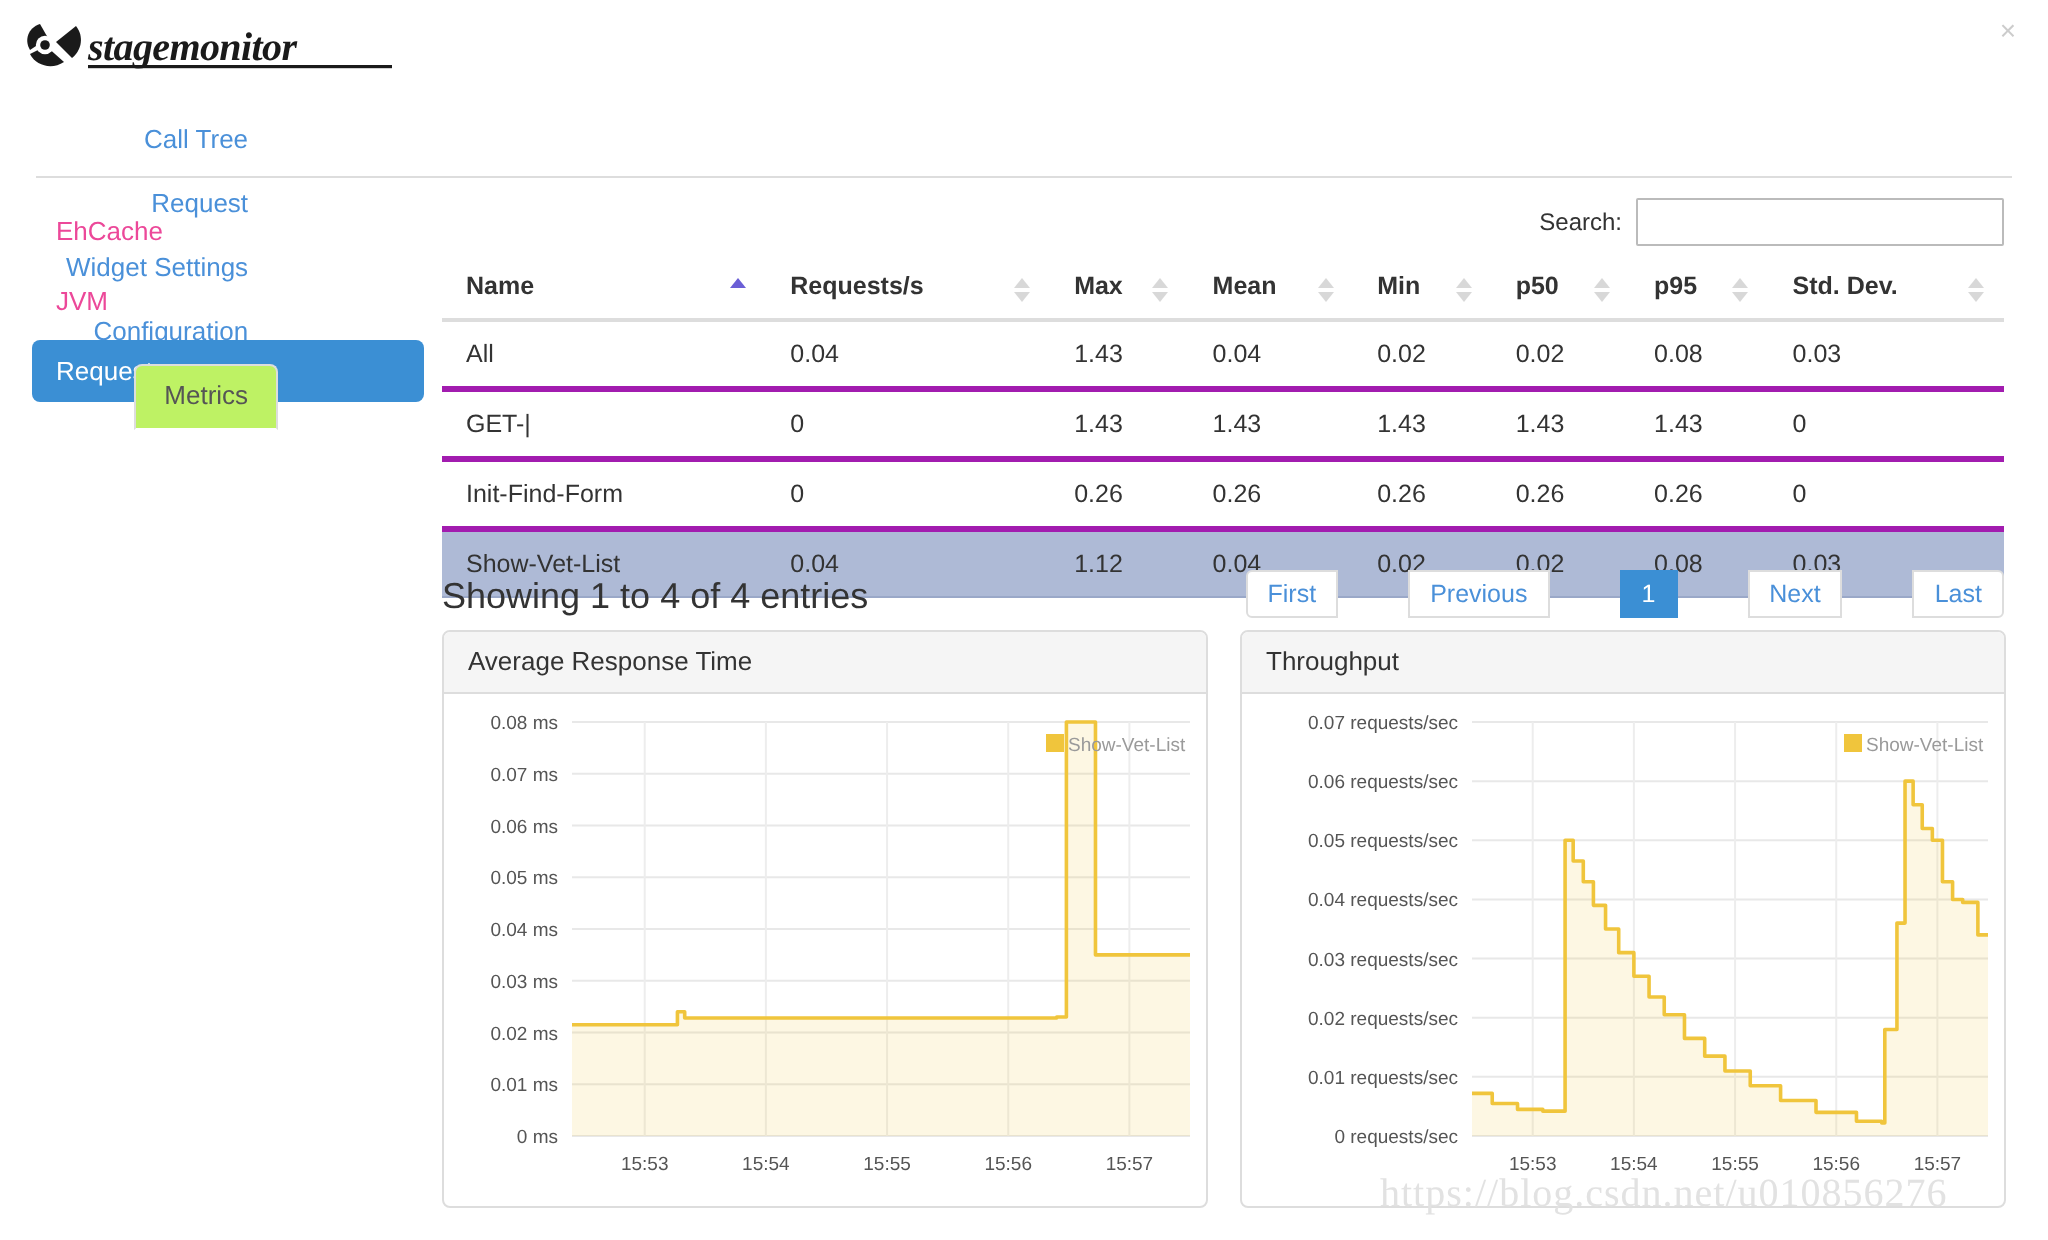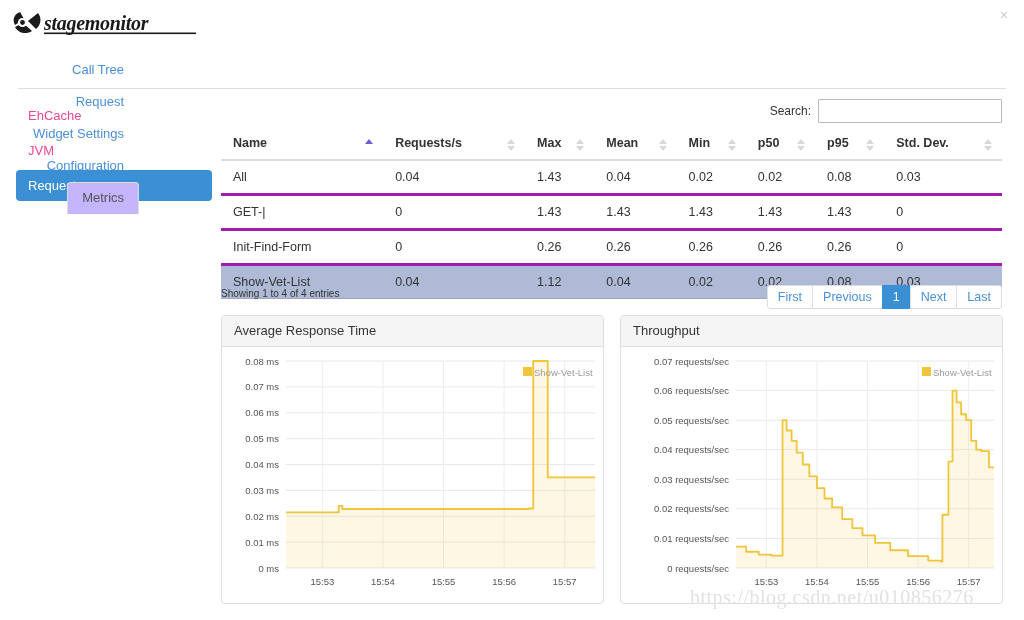--- a/index.html
+++ b/index.html
@@ -26,21 +26,21 @@
   #tabbar{position:absolute;left:0;top:54px;width:1024px;height:35px;}
   #tabs{position:absolute;left:18px;top:0;display:flex;align-items:flex-end;height:35px;flex-direction:column;}
   .tab{
     padding:7px 14px 8px 14px;
     font-size:13px;color:#4a90d9;cursor:pointer;
     border:1px solid transparent;border-bottom:none;
     border-radius:4px 4px 0 0;line-height:16px;
     background:transparent;white-space:nowrap;
   }
   .tab.active{
-    color:#555;background:#c4b5fd;
+    color:#555;background:#bef264;
     border:1px solid #ddd;border-bottom:1px solid #fff;
     position:relative;z-index:3;margin-left:13px;
   }
   #tab-underline{
     position:absolute;left:18px;top:34px;width:988px;height:1px;background:#ddd;
   }
   
   #sidebar{position:absolute;left:16px;top:100px;width:196px;}
   .side-item{
     display:block;padding:8px 12px;margin-bottom:4px;
@@ -80,22 +80,22 @@
   }
   .sort-ind .up,.sort-ind .dn{
     position:absolute;left:0;width:0;height:0;border-left:4px solid transparent;border-right:4px solid transparent;
   }
   .sort-ind .up{top:0;border-bottom:5px solid #aaa;}
   .sort-ind .dn{bottom:0;border-top:5px solid #aaa;}
   .sort-ind.asc{opacity:1;}
   .sort-ind.asc .up{border-bottom-color:#6b5fd6;}
   
   #table-footer{position:absolute;left:221px;top:285px;width:781px;height:24px;}
-  #showing-info{position:absolute;left:0;top:3px;font-size:10px;color:#333;}
-  #pagination{position:absolute;right:0;top:0;display:flex;}
+  #showing-info{position:absolute;left:0;top:3px;font-size:18px;color:#333;}
+  #pagination{position:absolute;right:0;top:0;display:flex;gap:36px;}
   .page-btn{
     border:1px solid #ddd;margin-left:-1px;padding:4px 10px;
     font-size:12.5px;color:#4a90d9;background:#fff;cursor:pointer;line-height:14px;
   }
   .page-btn.active{background:#3b8fd4;color:#fff;border-color:#3b8fd4;}
   .page-btn:first-child{border-radius:3px 0 0 3px;}
   .page-btn:last-child{border-radius:0 3px 3px 0;}
   
   .panel{
     position:absolute;top:315px;height:289px;

